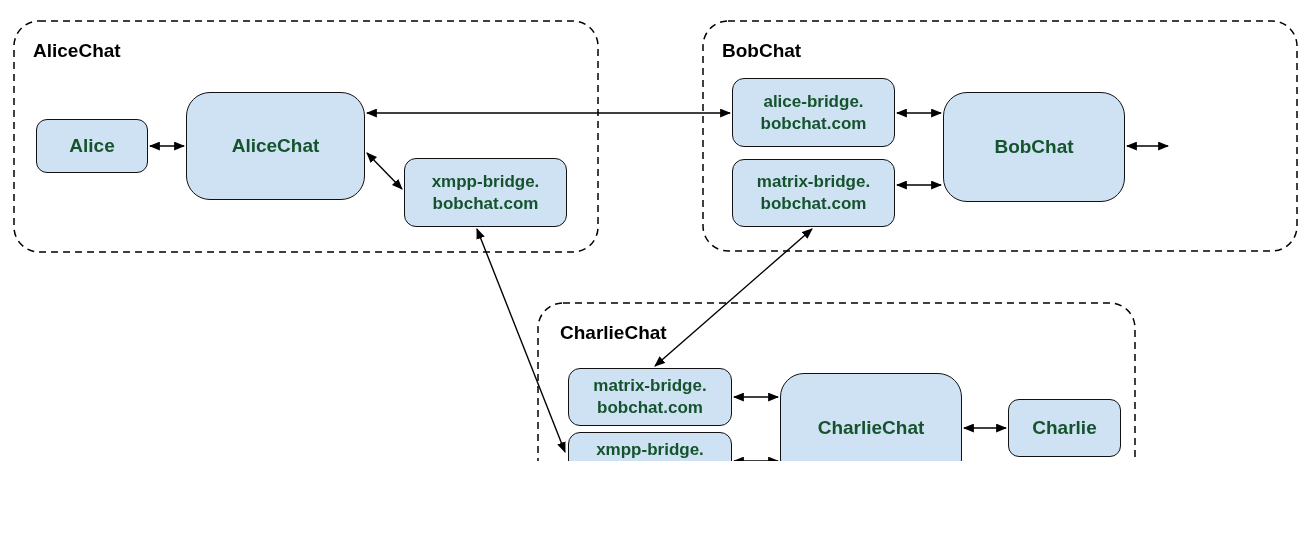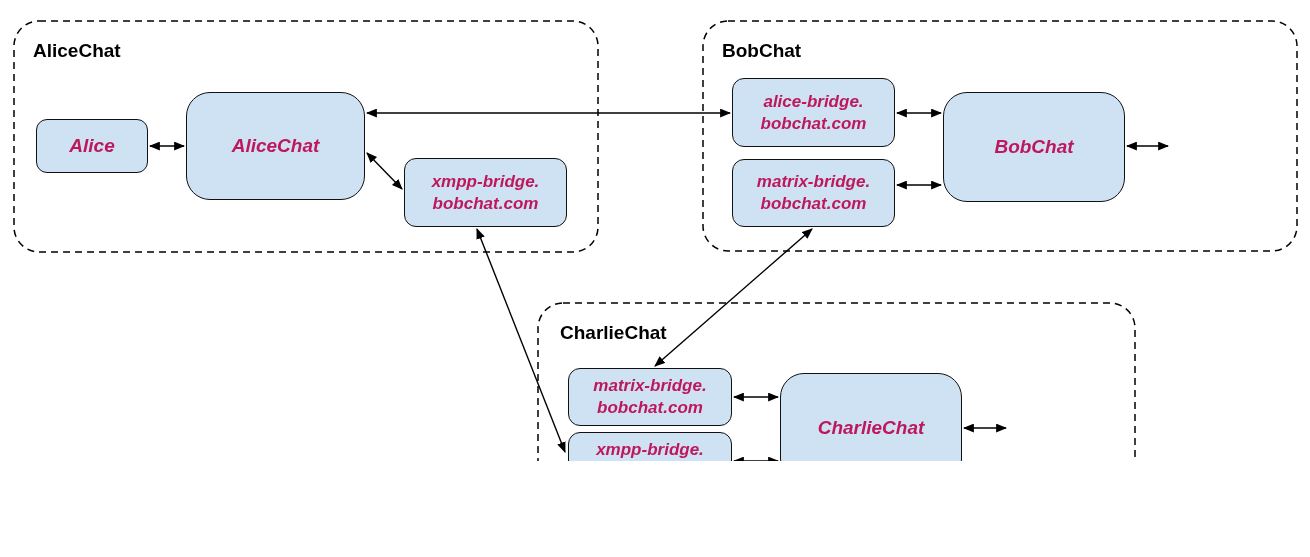--- a/index.html
+++ b/index.html
@@ -20,23 +20,22 @@
   .node {
     position: absolute;
     z-index: 2;
     background: #cfe2f3;
     border: 1.5px solid #111111;
     display: flex;
     align-items: center;
     justify-content: center;
     text-align: center;
     box-sizing: border-box;
-    color: #be185d;
+    color: #14532d;
     font-weight: bold;
-    font-style: italic;
   }
   .node.big   { border-radius: 24px; font-size: 19px; }
   .node.small { border-radius: 11px; font-size: 19px; }
   .node.bridge{ border-radius: 12px; font-size: 17px; line-height: 22px; }
   .node span  { white-space: pre-line; }
   .group-label {
     position: absolute;
     z-index: 2;
     font-size: 19px;
     font-weight: bold;
@@ -103,14 +102,17 @@
     <span>matrix-bridge.
 bobchat.com</span>
   </div>
   <div class="node bridge" style="left:568px; top:432px; width:164px; height:58px;">
     <span>xmpp-bridge.
 bobchat.com</span>
   </div>
   <div class="node big" style="left:780px; top:373px; width:182px; height:110px;">
     <span>CharlieChat</span>
   </div>
+  <div class="node small" style="left:1008px; top:399px; width:113px; height:58px;">
+    <span>Charlie</span>
+  </div>
 
 </div>
 
 </body></html>

